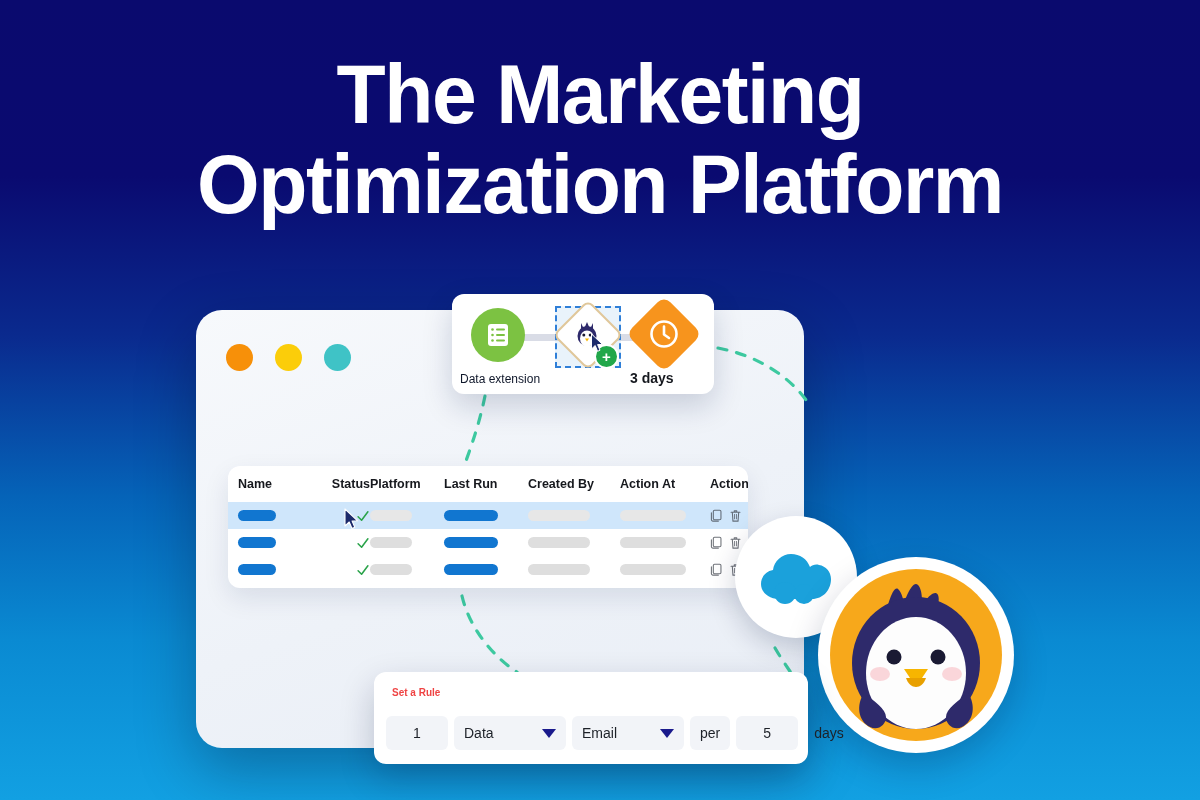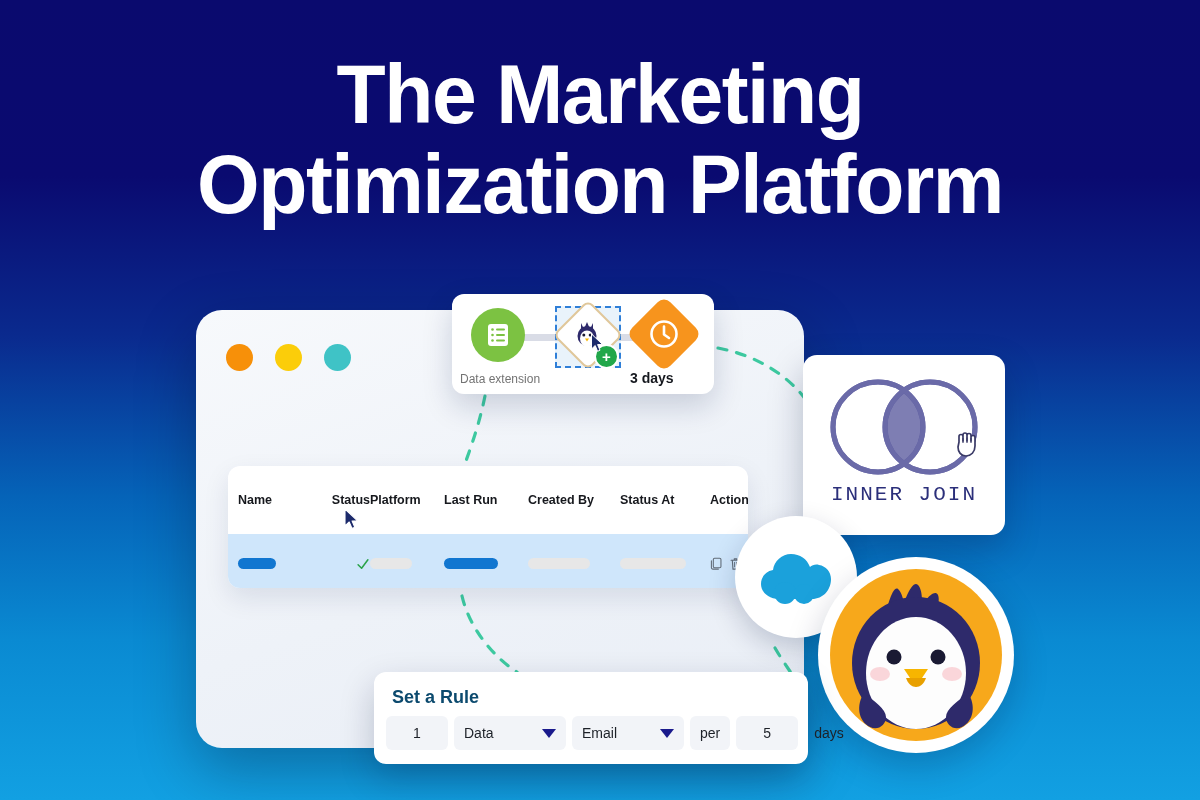--- a/index.html
+++ b/index.html
@@ -43,21 +43,21 @@
   .dot.y{background:#fbcd0a;}
   .dot.t{background:#3fc3c6;}
 
   
   .table-card{
     position:absolute;left:228px;top:466px;width:520px;height:122px;
     background:#ffffff;border-radius:12px;
     box-shadow:0 10px 26px rgba(10,30,80,.10);
     overflow:hidden;
   }
-  .trow{display:flex;align-items:center;height:28px;padding:16px 10px;}
+  .trow{display:flex;align-items:center;height:28px;padding:0 10px;}
   .thead{height:36px;}
   .thead .cell{
     font-size:12.5px;font-weight:700;color:#16181d;white-space:nowrap;
   }
   .tbody-row{height:27px;}
   .tbody-row.sel{background:#cfe6fb;}
   .cell{flex:0 0 auto;display:flex;align-items:center;}
   .c-name{width:64px;}
   .c-status{width:62px;justify-content:flex-end;padding-left:6px;}
   .c-records{width:74px;}
@@ -92,21 +92,21 @@
     position:absolute;top:40px;height:7px;background:#d9dce6;border-radius:4px;
   }
   .fl1{left:62px;width:46px;}
   .fl2{left:150px;width:46px;}
 
   .node-circle{
     position:absolute;left:19px;top:14px;width:54px;height:54px;border-radius:50%;
     background:#7cc242;display:flex;align-items:center;justify-content:center;
   }
   .node-label{
-    position:absolute;font-size:12px;color:#737373;white-space:nowrap;
+    position:absolute;font-size:12px;color:#0f172a;white-space:nowrap;
   }
   .lbl-de{left:8px;top:78px;}
   .lbl-days{left:178px;top:76px;font-weight:700;color:#15181e;font-size:14px;}
 
   .sel-box{
     position:absolute;left:103px;top:12px;width:62px;height:58px;
     border:2px dashed #2f7fd8;background:rgba(96,170,230,.14);
   }
   .diamond-wht{
     position:absolute;left:111px;top:16px;width:46px;height:46px;
@@ -158,21 +158,21 @@
     display:flex;align-items:center;justify-content:center;
   }
 
   
   .rule-card{
     position:absolute;left:374px;top:672px;width:434px;height:92px;
     background:#ffffff;border-radius:12px;
     box-shadow:0 14px 34px rgba(6,20,60,.22);
   }
   .rule-title{
-    position:absolute;left:18px;top:15px;font-size:18px;font-weight:700;color:#0c4a6e;
+    position:absolute;left:18px;top:15px;font-size:10px;font-weight:700;color:#ef4444;
   }
   .rule-row{
     position:absolute;left:12px;top:44px;display:flex;align-items:center;gap:6px;
   }
   .field{
     height:34px;background:#f2f4f8;border-radius:6px;
     display:flex;align-items:center;justify-content:center;
     font-size:14px;color:#1d2128;padding:0 10px;white-space:nowrap;
   }
   .field.num{width:42px;}
@@ -222,21 +222,21 @@
       <span class="cell c-records">
           <span>Platform</span>
         </span>
       <span class="cell c-last">
           <span>Last Run</span>
         </span>
       <span class="cell c-by">
           <span>Created By</span>
         </span>
       <span class="cell c-at">
-          <span>Status At</span>
+          <span>Action At</span>
         </span>
       <span class="cell c-action">
           <span>Action</span>
         </span>
     </div>
 
     <div class="trow tbody-row sel">
       <span class="cell c-name">
           <span class="pill blue w38"></span>
         </span>
@@ -374,41 +374,20 @@
       <circle cx="17" cy="17" r="12.5" fill="none" stroke="#ffffff" stroke-width="2.6"></circle>
       <path d="M17 9.5 V17.5 L22 21" fill="none" stroke="#ffffff" stroke-width="2.6" stroke-linecap="round" stroke-linejoin="round"></path>
     </svg>
     <span class="node-label lbl-days">3 days</span>
   </div>
 
   <svg class="cursor-arrow2" viewBox="0 0 15 20">
     <path d="M1.5,1 L1.5,16 L5.2,12.5 L7.6,18.3 L10,17.2 L7.6,11.6 L12.5,11.4 Z" fill="#1c2a6b" stroke="#ffffff" stroke-width="1" stroke-linejoin="round"></path>
   </svg>
 
-  <div class="join-card">
-    <svg class="venn" width="158" height="104" viewBox="0 0 158 104">
-      <defs>
-        <clipPath id="cA">
-            <circle cx="53" cy="52" r="45"></circle>
-          </clipPath>
-      </defs>
-      <circle cx="53" cy="52" r="45" fill="none" stroke="#6a6aa8" stroke-width="5"></circle>
-      <circle cx="105" cy="52" r="45" fill="none" stroke="#6a6aa8" stroke-width="5"></circle>
-      <g clip-path="url(#cA)">
-        <circle cx="105" cy="52" r="45" fill="#5a5a9e" opacity=".78"></circle>
-      </g>
-      <circle cx="53" cy="52" r="45" fill="none" stroke="#6a6aa8" stroke-width="5"></circle>
-      <circle cx="105" cy="52" r="45" fill="none" stroke="#6a6aa8" stroke-width="5"></circle>
-    </svg>
-    <svg class="grab-cursor" viewBox="0 0 28 30">
-      <path d="M6,14 V8.5 a2,2 0 0 1 4,0 V13 V7 a2,2 0 0 1 4,0 V13 V7.5 a2,2 0 0 1 4,0 V13 V9.5 a2,2 0 0 1 4,0 V18 c0,6 -4,10 -9,10 c-5,0 -8,-4 -8,-9 Z" fill="#ffffff" stroke="#3a3a66" stroke-width="1.7" stroke-linejoin="round"></path>
-      <path d="M10,10 V15 M14,9.5 V15 M18,10 V15" stroke="#3a3a66" stroke-width="1.1" fill="none"></path>
-    </svg>
-    <div class="join-label">INNER JOIN</div>
-  </div>
 
   <div class="cloud-badge">
     <svg width="82" height="56" viewBox="0 0 82 56">
       <path d="M24,50 C13,50 6,43 6,35 C6,28 11,22 18,21 C19,12 27,5 36,5 C45,5 52,10 55,18
                C57,16 61,15 64,16 C71,17 76,23 76,30 C76,41 68,50 57,50 Z" fill="#1ba1db"></path>
       <circle cx="30" cy="44" r="11" fill="#1ba1db"></circle>
       <circle cx="49" cy="45" r="10" fill="#1ba1db"></circle>
     </svg>
   </div>
 

